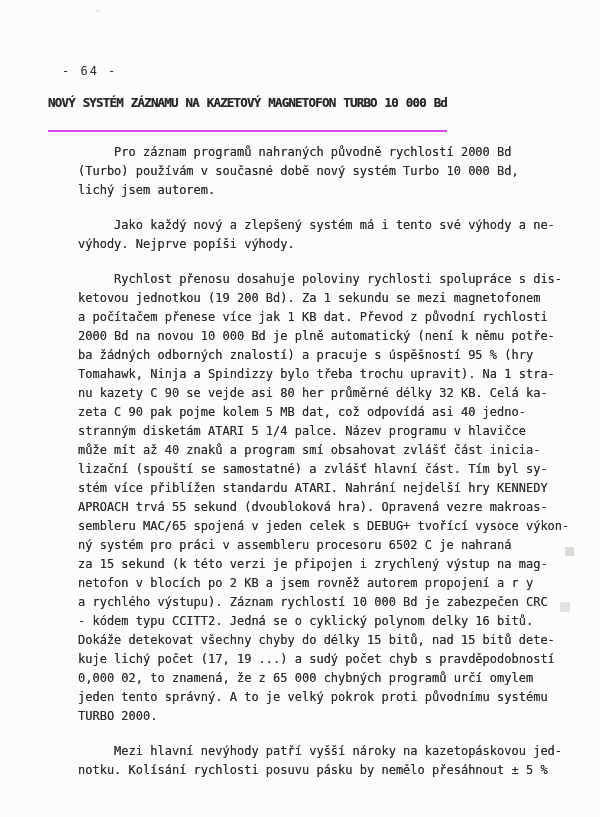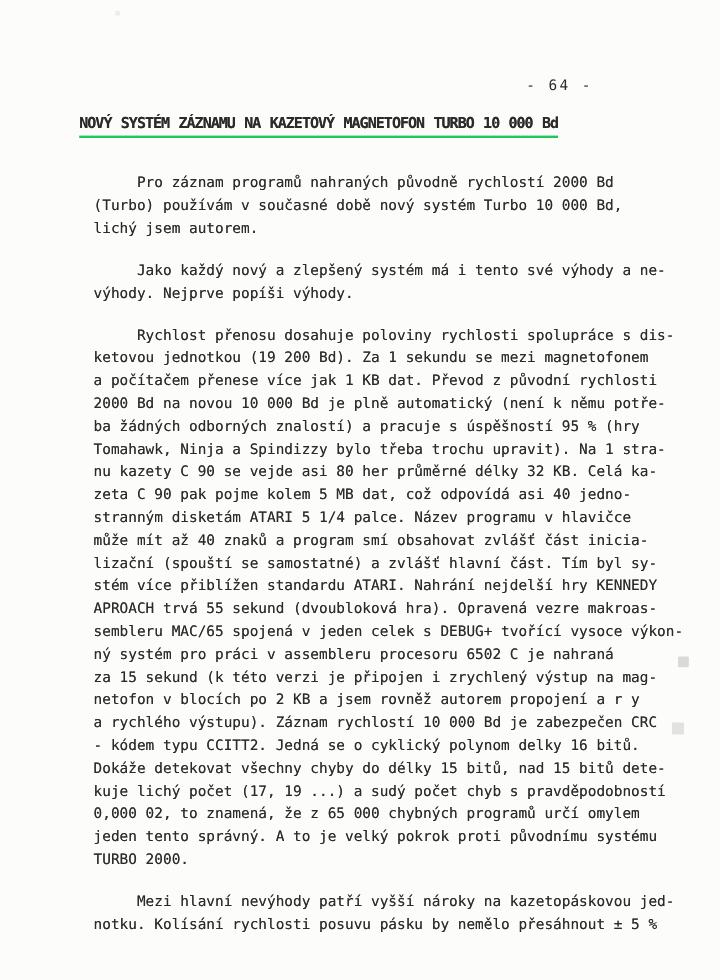--- a/index.html
+++ b/index.html
@@ -14,36 +14,36 @@
     background: #fcfcfa;
     overflow: hidden;
     font-family: "DejaVu Sans Mono", monospace;
     color: #2b2b2b;
   }
   .pagenum {
     position: absolute;
     top: 64px;
     left: 62px;
     width: 432px;
-    text-align: right;
+    text-align: left;
     font-size: 12px;
     letter-spacing: 2px;
     white-space: pre;
   }
   .heading {
     position: absolute;
     top: 95px;
-    left: 66px;
+    left: 48px;
     font-size: 12.5px;
     font-weight: bold;
     letter-spacing: -0.8px;
     word-spacing: 1px;
     white-space: pre;
-    border-bottom: 2px solid #22c55e;
-    padding-bottom: 3px;
+    border-bottom: 2px solid #d946ef;
+    padding-bottom: 20px;
     text-shadow: 0 0 0.5px rgba(30,30,30,0.7);
   }
   .body-text {
     position: absolute;
     top: 127px;
     left: 62px;
     width: 500px;
   }
   .para { margin: 16px; }
   .para:nth-child(2) { margin-top: 7px; }

